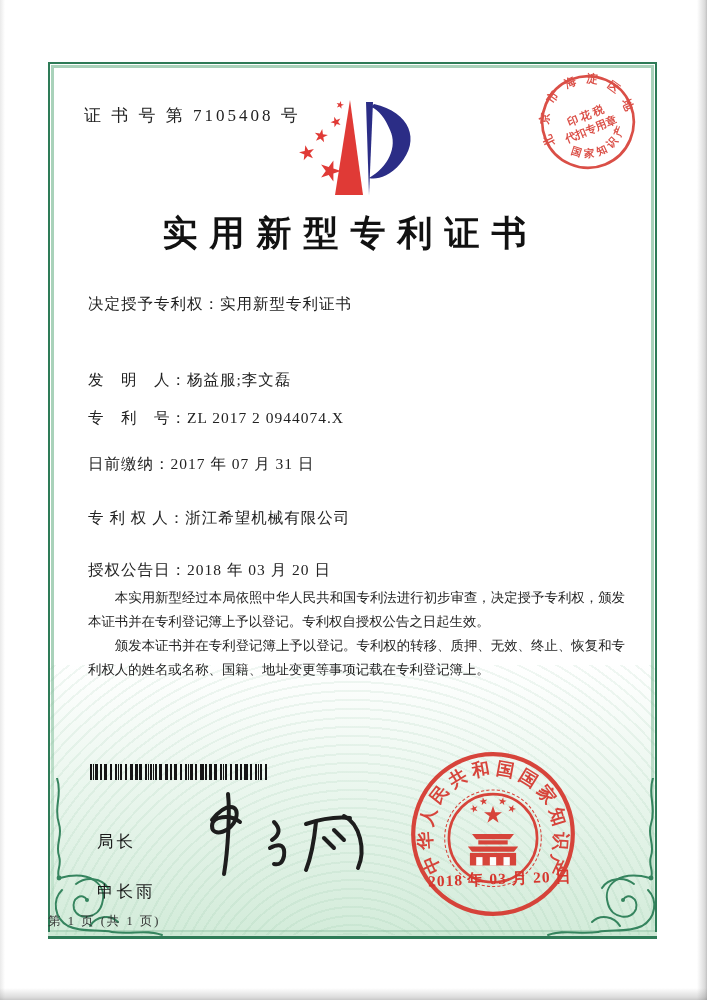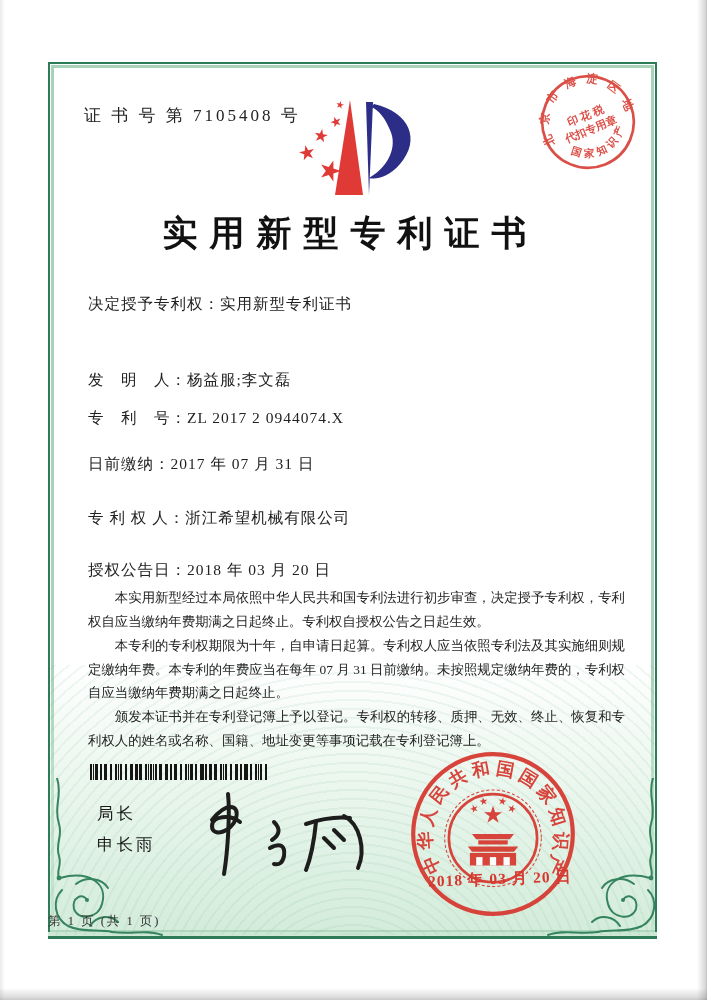--- a/index.html
+++ b/index.html
@@ -36,21 +36,21 @@
     text-align:justify;color:#242424;}
   .body-text p{margin:0;text-indent:2em;}
 
   .barcode{position:absolute;left:90px;top:764px;width:178px;height:16px;
     background:
       repeating-linear-gradient(90deg,#151515 0 2px,rgba(0,0,0,0) 2px 5px),
       repeating-linear-gradient(90deg,#151515 0 1px,rgba(0,0,0,0) 1px 7px),
       repeating-linear-gradient(90deg,rgba(0,0,0,0) 0 3px,#151515 3px 4px,rgba(0,0,0,0) 4px 11px);}
 
   .signer{position:absolute;left:97px;top:803px;font-size:16.5px;letter-spacing:3px;color:#1a1a1a;}
-  .signer div{margin-bottom:9px;}
+  .signer div{margin-bottom:9px;margin-top:28px;}
   .signature-svg{position:absolute;left:182px;top:772px;}
 
   .tax-stamp{position:absolute;left:536px;top:70px;transform:rotate(-22deg);opacity:.88;}
   .cnipa-seal{position:absolute;left:409px;top:750px;opacity:.93;}
   .seal-date{position:absolute;left:428px;top:869px;font-size:15.5px;letter-spacing:1px;
     color:#d6372e;transform:rotate(-2deg);font-weight:bold;}
 
   .footer{position:absolute;left:48px;top:913px;width:605px;text-align:left;
     font-size:12.5px;letter-spacing:2px;color:#333;}
 
@@ -135,22 +135,21 @@
   <div class="fields">
     <div class="field-row f0"><span>决定授予专利权：</span><span>实用新型专利证书</span></div>
     <div class="field-row f1"><span>发　明　人：</span><span>杨益服;李文磊</span></div>
     <div class="field-row f2"><span>专　利　号：</span><span>ZL 2017 2 0944074.X</span></div>
     <div class="field-row f3"><span>日前缴纳：</span><span>2017 年 07 月 31 日</span></div>
     <div class="field-row f4"><span>专 利 权 人：</span><span>浙江希望机械有限公司</span></div>
     <div class="field-row f5"><span>授权公告日：</span><span>2018 年 03 月 20 日</span></div>
   </div>
 
   <div class="body-text">
-    <p>本实用新型经过本局依照中华人民共和国专利法进行初步审查，决定授予专利权，专利权自应当缴纳年费期满之日起终止。专利权自授权公告之日起生效。</p>
-    <p>本专利的专利权期限为十年，自申请日起算。专利权人应当依照专利法及其实施细则规定缴纳年费。本专利的年费应当在每年 07 月 31 日前缴纳。未按照规定缴纳年费的，专利权自应当缴纳年费期满之日起终止。</p>
+    <p>本实用新型经过本局依照中华人民共和国专利法进行初步审查，决定授予专利权，颁发本证书并在专利登记簿上予以登记。专利权自授权公告之日起生效。</p>
     <p>颁发本证书并在专利登记簿上予以登记。专利权的转移、质押、无效、终止、恢复和专利权人的姓名或名称、国籍、地址变更等事项记载在专利登记簿上。</p>
   </div>
 
   <div class="barcode"></div>
 
   <div class="signer">
     <div>局长</div>
     <div>申长雨</div>
   </div>
 

